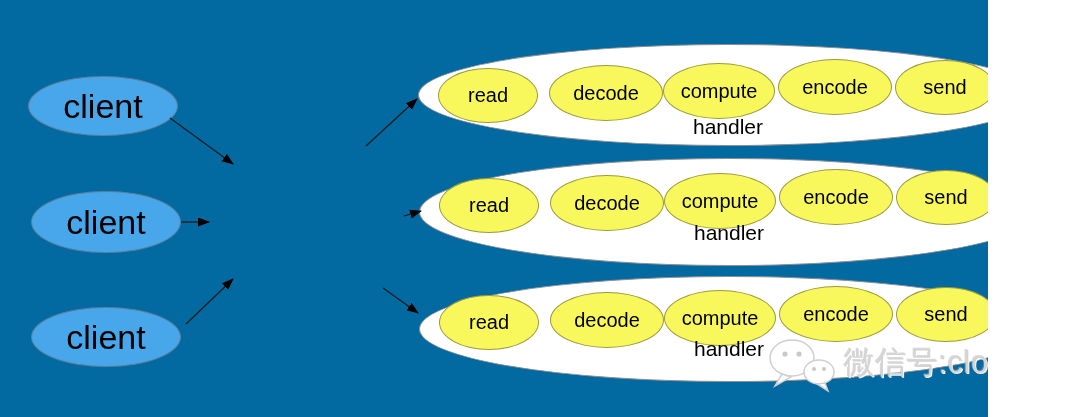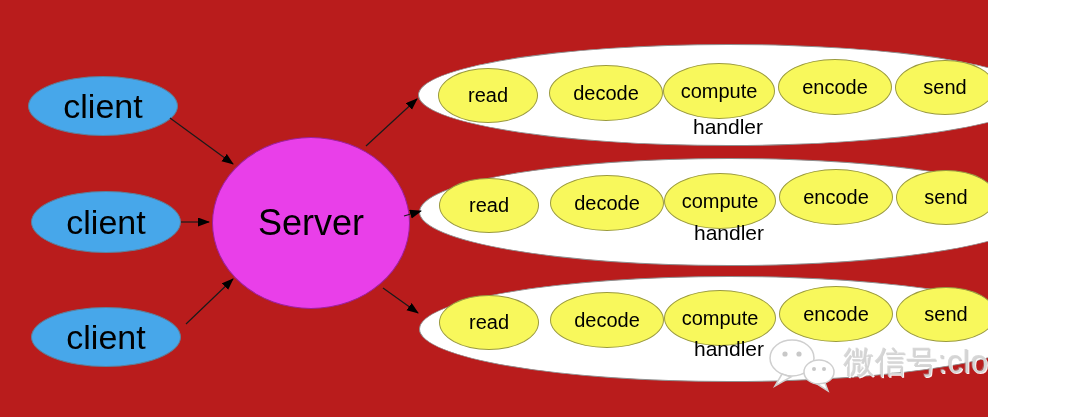--- a/index.html
+++ b/index.html
@@ -1,19 +1,19 @@
 <!DOCTYPE html>
 <html style="--client-fill: #47a7ea; --server-fill: #e93fe9; --step-fill: #f8f85c; --outline: #8f8f8f; --arrow: #000000; --watermark-text: #d4d4d4;"><head>
 <meta charset="utf-8">
 <style>
   html,body{margin:0;padding:0;background:#ffffff;}
   .canvas{
     position:relative;
     width:988px;height:417px;
-    background:#b91c1c;
+    background:#0369a1;
     overflow:hidden;
     font-family:"Liberation Sans","DejaVu Sans",sans-serif;
     color:#000;
   }
   .node{
     position:absolute;
     display:flex;align-items:center;justify-content:center;
     border-radius:50%;
     box-sizing:border-box;
     text-align:center;
@@ -80,23 +80,20 @@
   <div class="node client" style="left:28px;top:76px;width:150px;height:60px;">
     <span>client</span>
   </div>
   <div class="node client" style="left:31px;top:191px;width:150px;height:62px;">
     <span>client</span>
   </div>
   <div class="node client" style="left:31px;top:307px;width:150px;height:60px;">
     <span>client</span>
   </div>
 
-  <div class="node server" style="left:212px;top:137px;width:198px;height:172px;">
-    <span>Server</span>
-  </div>
 
   <div class="handler-group" style="left:418px;top:44px;width:620px;height:102px;">
     <div class="handler-ellipse"></div>
     <div class="step" style="left:20px;top:24px;width:100px;height:55px;">
       <span>read</span>
       </div>
     <div class="step" style="left:131px;top:21px;width:114px;height:56px;">
       <span>decode</span>
       </div>
     <div class="step" style="left:245px;top:19px;width:112px;height:56px;">

